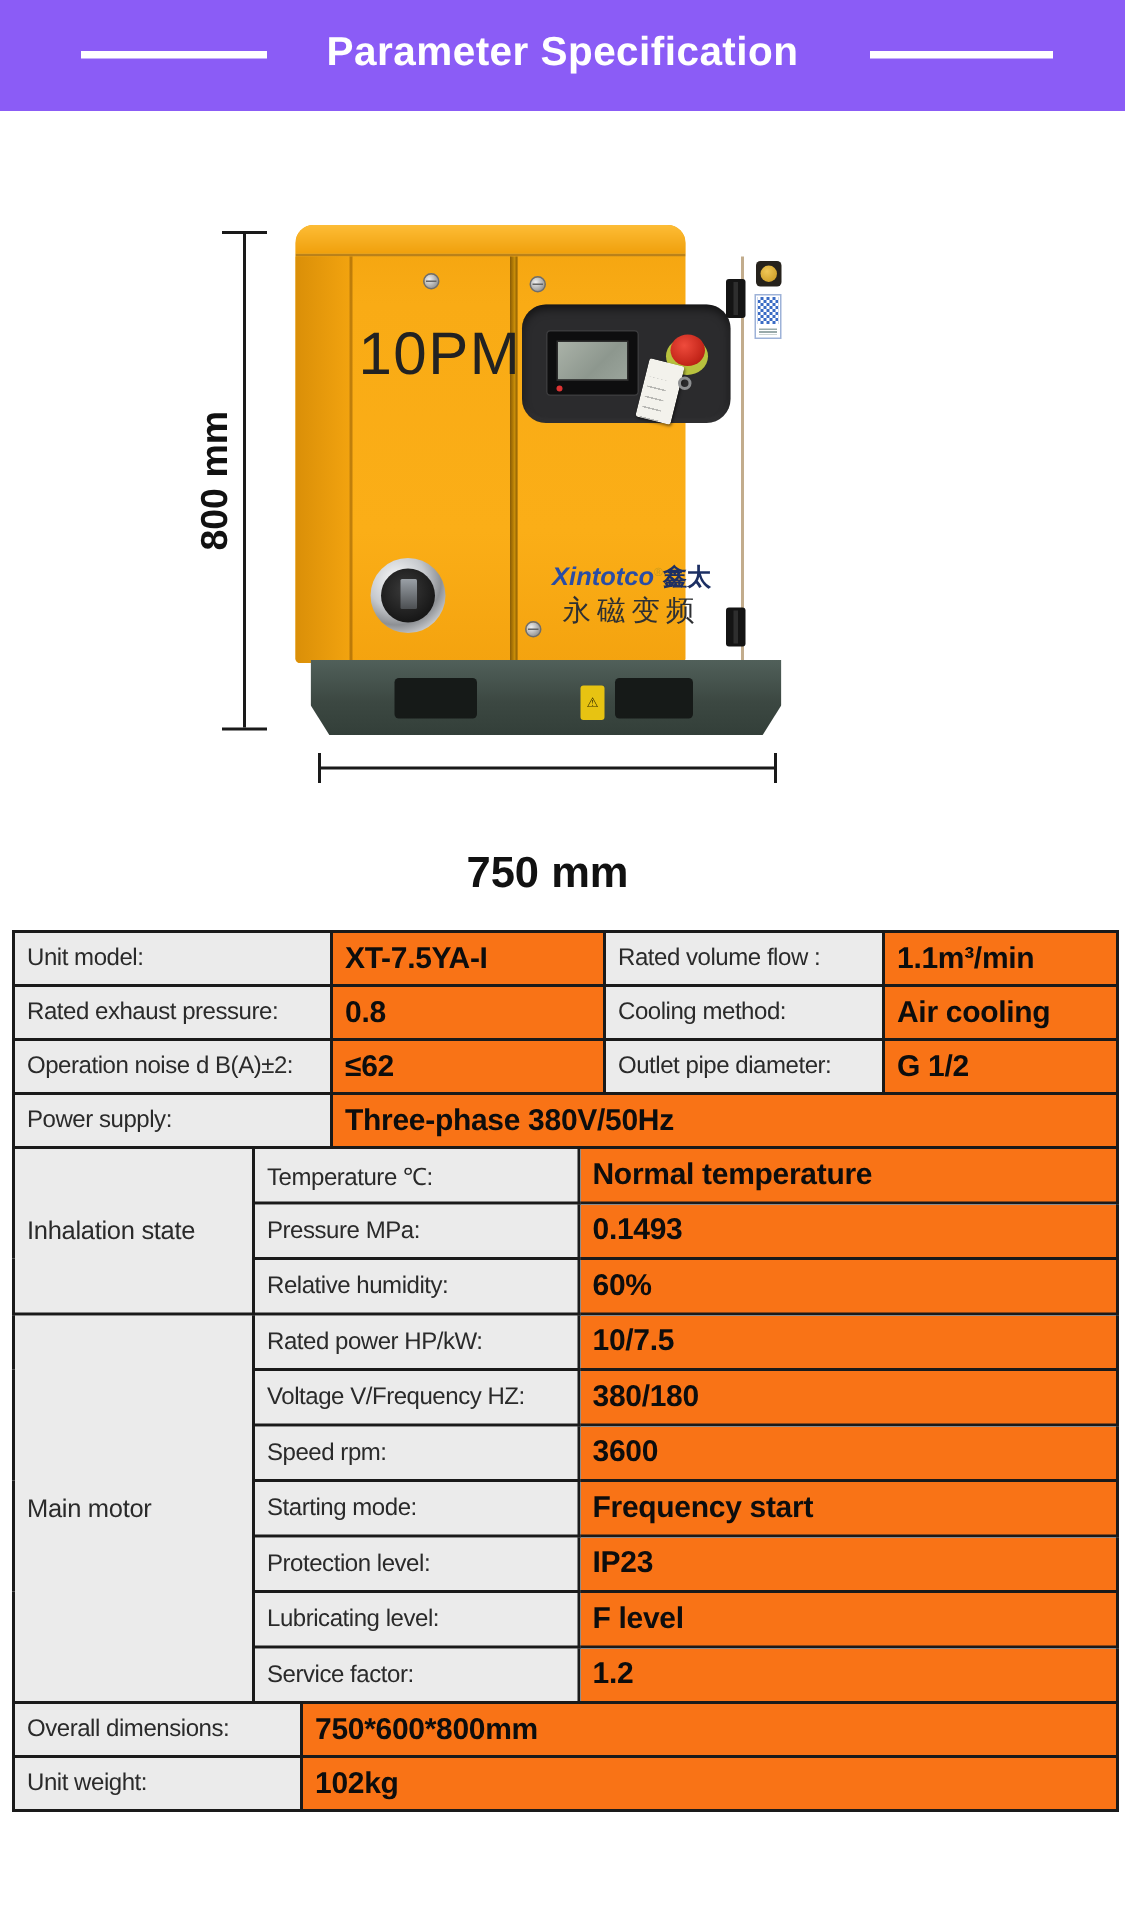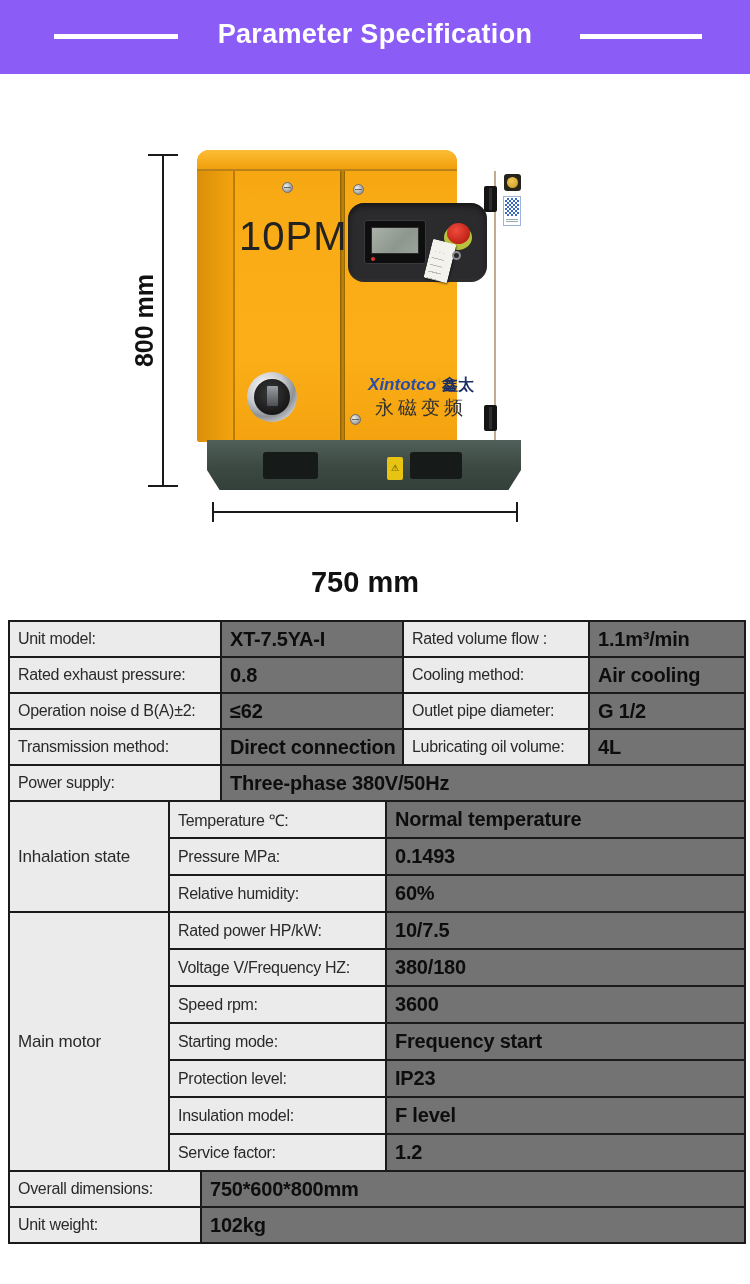--- a/index.html
+++ b/index.html
@@ -93,21 +93,21 @@
                  transform:rotate(-90deg); }
   .dim-h-label { left:262px; top:452px; width:206px; text-align:center; font-size:29px; font-weight:bold; color:#111;margin-top:40px; }
 
   
   .tables { position:absolute; left:8px; top:620px; width:736px; }
   table { border-collapse:collapse; table-layout:fixed; width:736px; }
   .t2, .t3 { margin-top:-2px; }
   td { border:2px solid #1a1a1a; padding:0 8px; overflow:hidden; white-space:nowrap; }
   .t1 tr { height:36px; } .t2 tr { height:37px; } .t3 tr { height:36px; }
   .lbl { background:#ebebeb; font-size:16px; font-weight:400; color:#2a2a2a; letter-spacing:-0.3px; }
-  .val { background:#737373; font-size:20px; font-weight:600; color:#0d0d0d; letter-spacing:-0.2px; }
+  .val { background:#f97316; font-size:20px; font-weight:600; color:#0d0d0d; letter-spacing:-0.2px; }
   .grp { background:#ebebeb; font-size:17px; color:#2a2a2a; text-align:left; letter-spacing:-0.2px; }
 </style>
 </head>
 <body>
 
 <div class="page">
 
   <div class="banner">
     <div class="rule rule-l"></div>
     <div class="title">Parameter Specification</div>
@@ -192,26 +192,20 @@
         <td class="lbl">Cooling method:</td>
         <td class="val">Air cooling</td>
       </tr>
       <tr>
         <td class="lbl">Operation noise d B(A)±2:</td>
         <td class="val">≤62</td>
         <td class="lbl">Outlet pipe diameter:</td>
         <td class="val">G 1/2</td>
       </tr>
       <tr>
-        <td class="lbl">Transmission method:</td>
-        <td class="val">Direct connection</td>
-        <td class="lbl">Lubricating oil volume:</td>
-        <td class="val">4L</td>
-      </tr>
-      <tr>
         <td class="lbl">Power supply:</td>
         <td class="val" colspan="3">Three-phase 380V/50Hz</td>
       </tr>
     </tbody>
       </table>
 
     <table class="t2">
       <colgroup>
           <col style="width:160px">
           <col style="width:217px">
@@ -246,21 +240,21 @@
       </tr>
       <tr>
         <td class="lbl">Starting mode:</td>
         <td class="val">Frequency start</td>
       </tr>
       <tr>
         <td class="lbl">Protection level:</td>
         <td class="val">IP23</td>
       </tr>
       <tr>
-        <td class="lbl">Insulation model:</td>
+        <td class="lbl">Lubricating level:</td>
         <td class="val">F level</td>
       </tr>
       <tr>
         <td class="lbl">Service factor:</td>
         <td class="val">1.2</td>
       </tr>
     </tbody>
       </table>
 
     <table class="t3">

